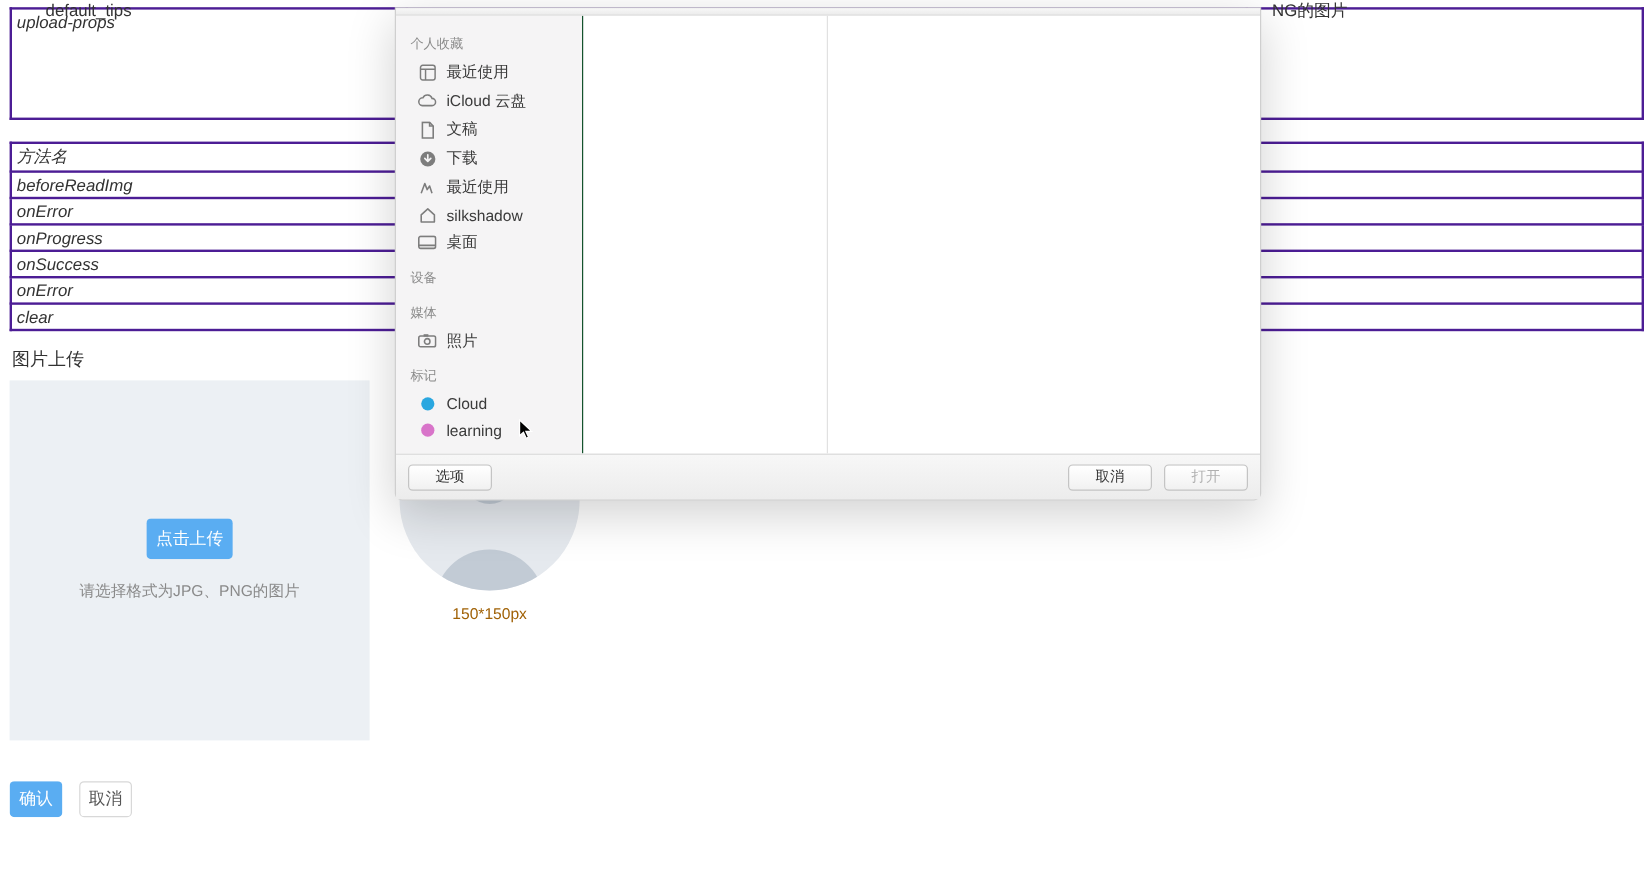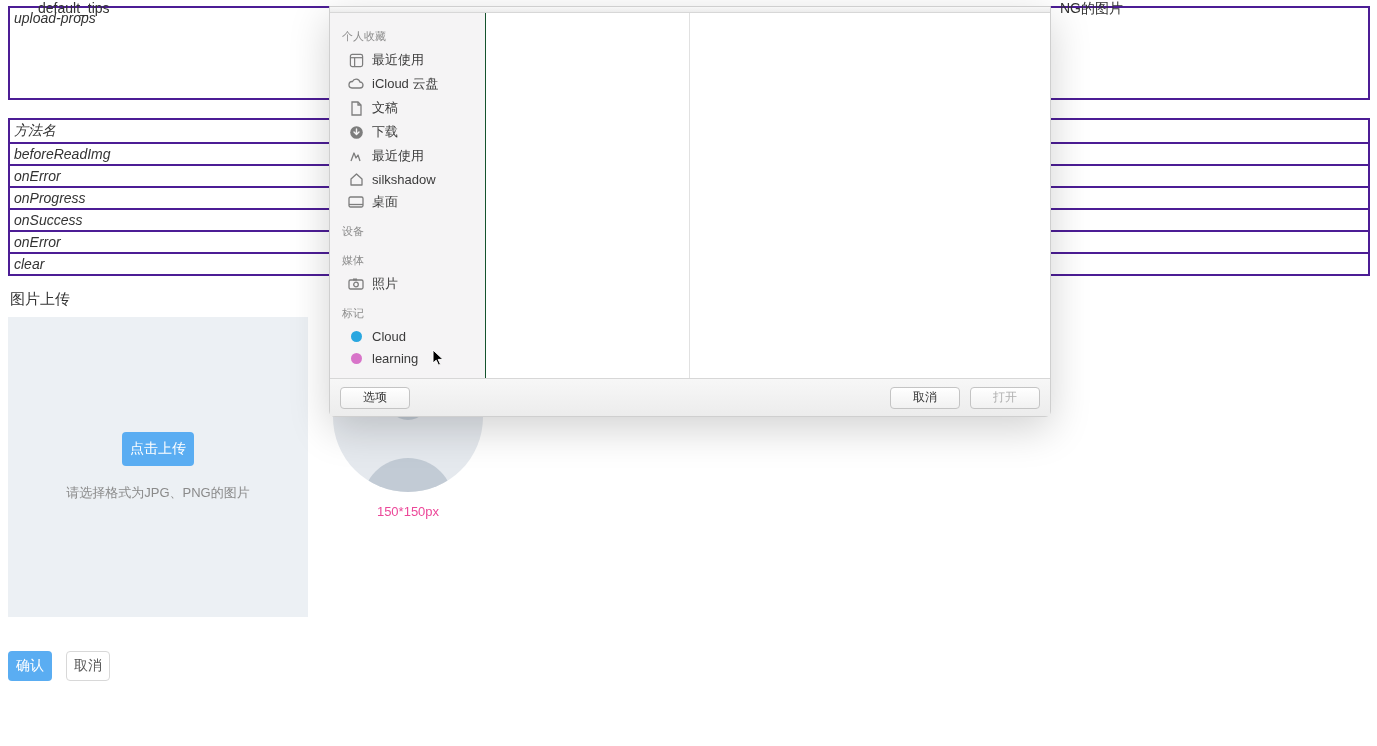--- a/index.html
+++ b/index.html
@@ -15,21 +15,21 @@
   .section-title{font-size:15px;margin:14px 2px 8px;}
   .upload-area{width:300px;height:300px;background:#ecf0f4;display:flex;flex-direction:column;align-items:center;justify-content:center;}
   .btn{display:inline-flex;align-items:center;justify-content:center;border-radius:4px;padding:0 7px;height:34px;font-size:14px;cursor:pointer;border:1px solid transparent;user-select:none;}
   .btn-primary{background:#5aadf2;color:#fff;}
   .btn-default{background:#fff;color:#555;border:1px solid #d8d8d8;}
   .hint{color:#8a8a8a;font-size:13px;margin-top:18px;}
   .bottom-buttons{margin-top:34px;display:flex;gap:14px;}
   .preview-circle{position:absolute;left:333px;top:336px;width:150px;height:150px;border-radius:50%;background:#e5e9ee;display:flex;align-items:center;justify-content:center;overflow:hidden;}
   .preview-circle .head{width:44px;height:44px;border-radius:50%;background:#c2cbd5;position:absolute;top:34px;}
   .preview-circle .body{width:92px;height:56px;border-radius:46px 46px 0 0;background:#c2cbd5;position:absolute;bottom:-22px;}
-  .preview-label{position:absolute;left:333px;top:498px;width:150px;text-align:center;color:#ec4899;font-size:13px;}
+  .preview-label{position:absolute;left:333px;top:498px;width:150px;text-align:center;color:#a16207;font-size:13px;}
 
   
   .finder{position:absolute;left:329px;top:0;width:722px;height:411px;background:#fff;border:1px solid #cfcfcf;border-radius:0 0 6px 6px;box-shadow:0 12px 40px rgba(0,0,0,.18);display:flex;flex-direction:column;}
   .finder-toolbar{height:6px;border-bottom:1px solid #d7d7d7;background:linear-gradient(#f7f7f7,#ececec);position:relative;}
   .finder-body{flex:1;display:flex;overflow:hidden;}
   .finder-sidebar{width:156px;background:#f5f4f5;border-right:1px solid #14532d;overflow:hidden;padding:6px 0;}
   .finder-sidebar .grp{color:#8b8b8b;font-size:11px;padding:10px 12px 4px;}
   .finder-sidebar .item{display:flex;align-items:center;gap:8px;padding:3px 12px 3px 18px;color:#3b3b3b;font-size:13px;cursor:default;}
   .finder-sidebar .item .ic{width:16px;height:16px;display:flex;align-items:center;justify-content:center;color:#7d7d7d;}
   .tag-dot{width:11px;height:11px;border-radius:50%;}

